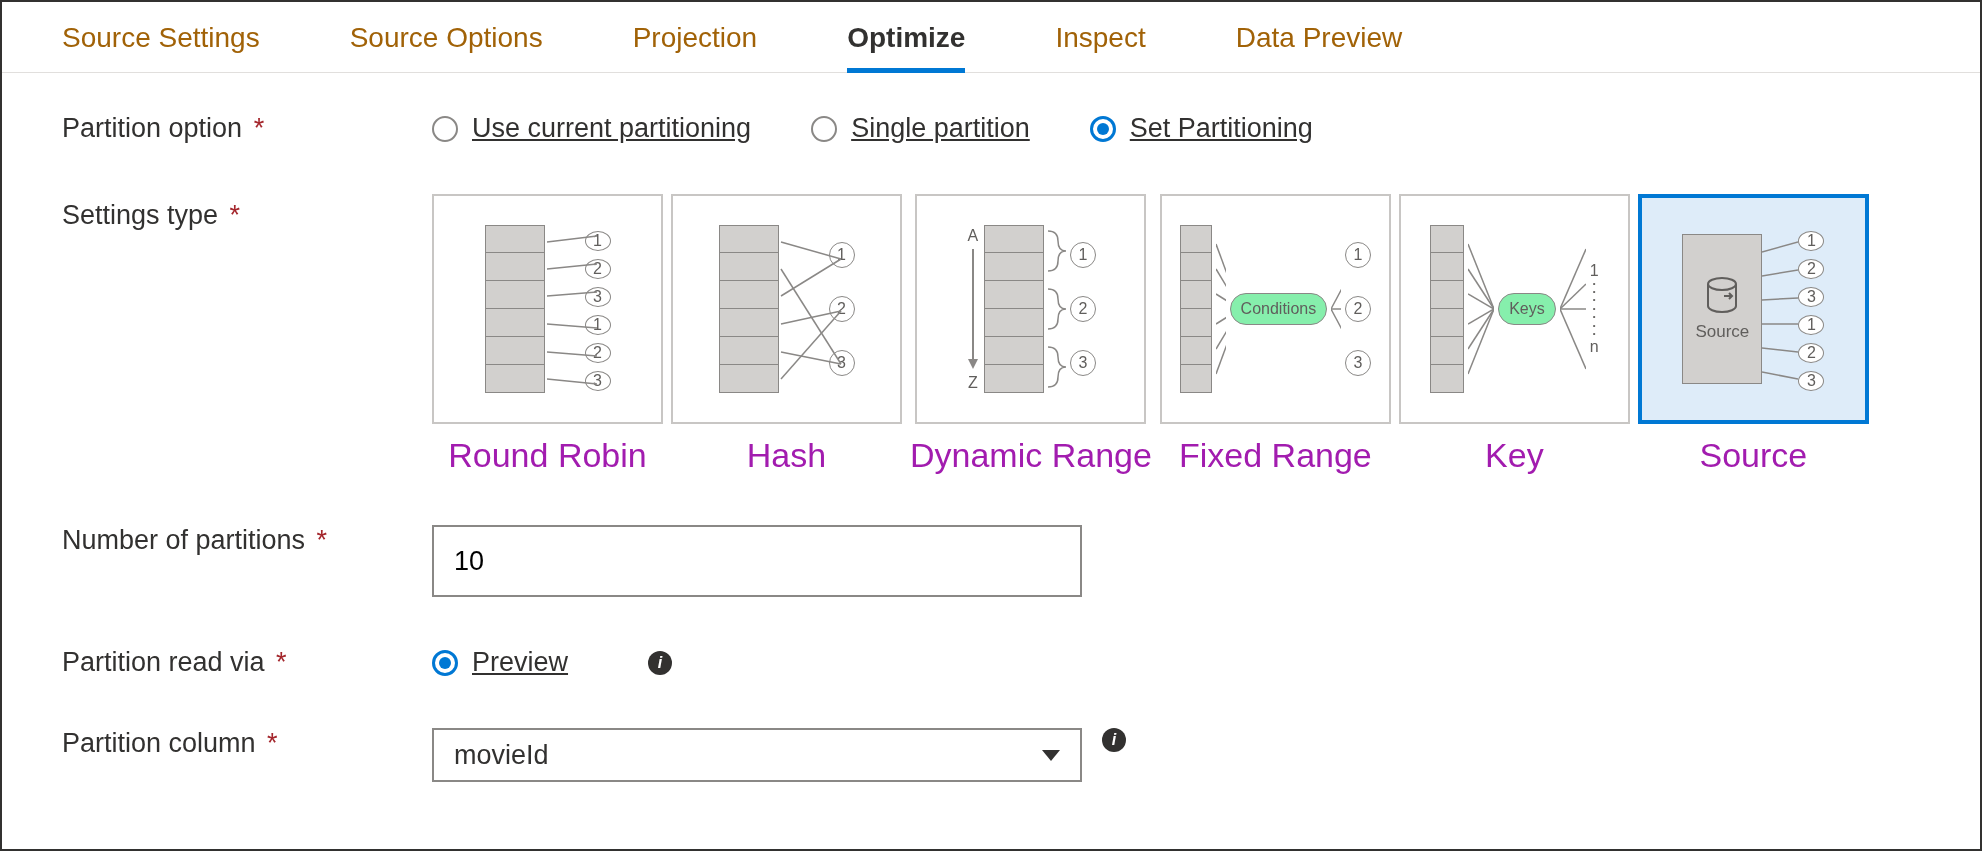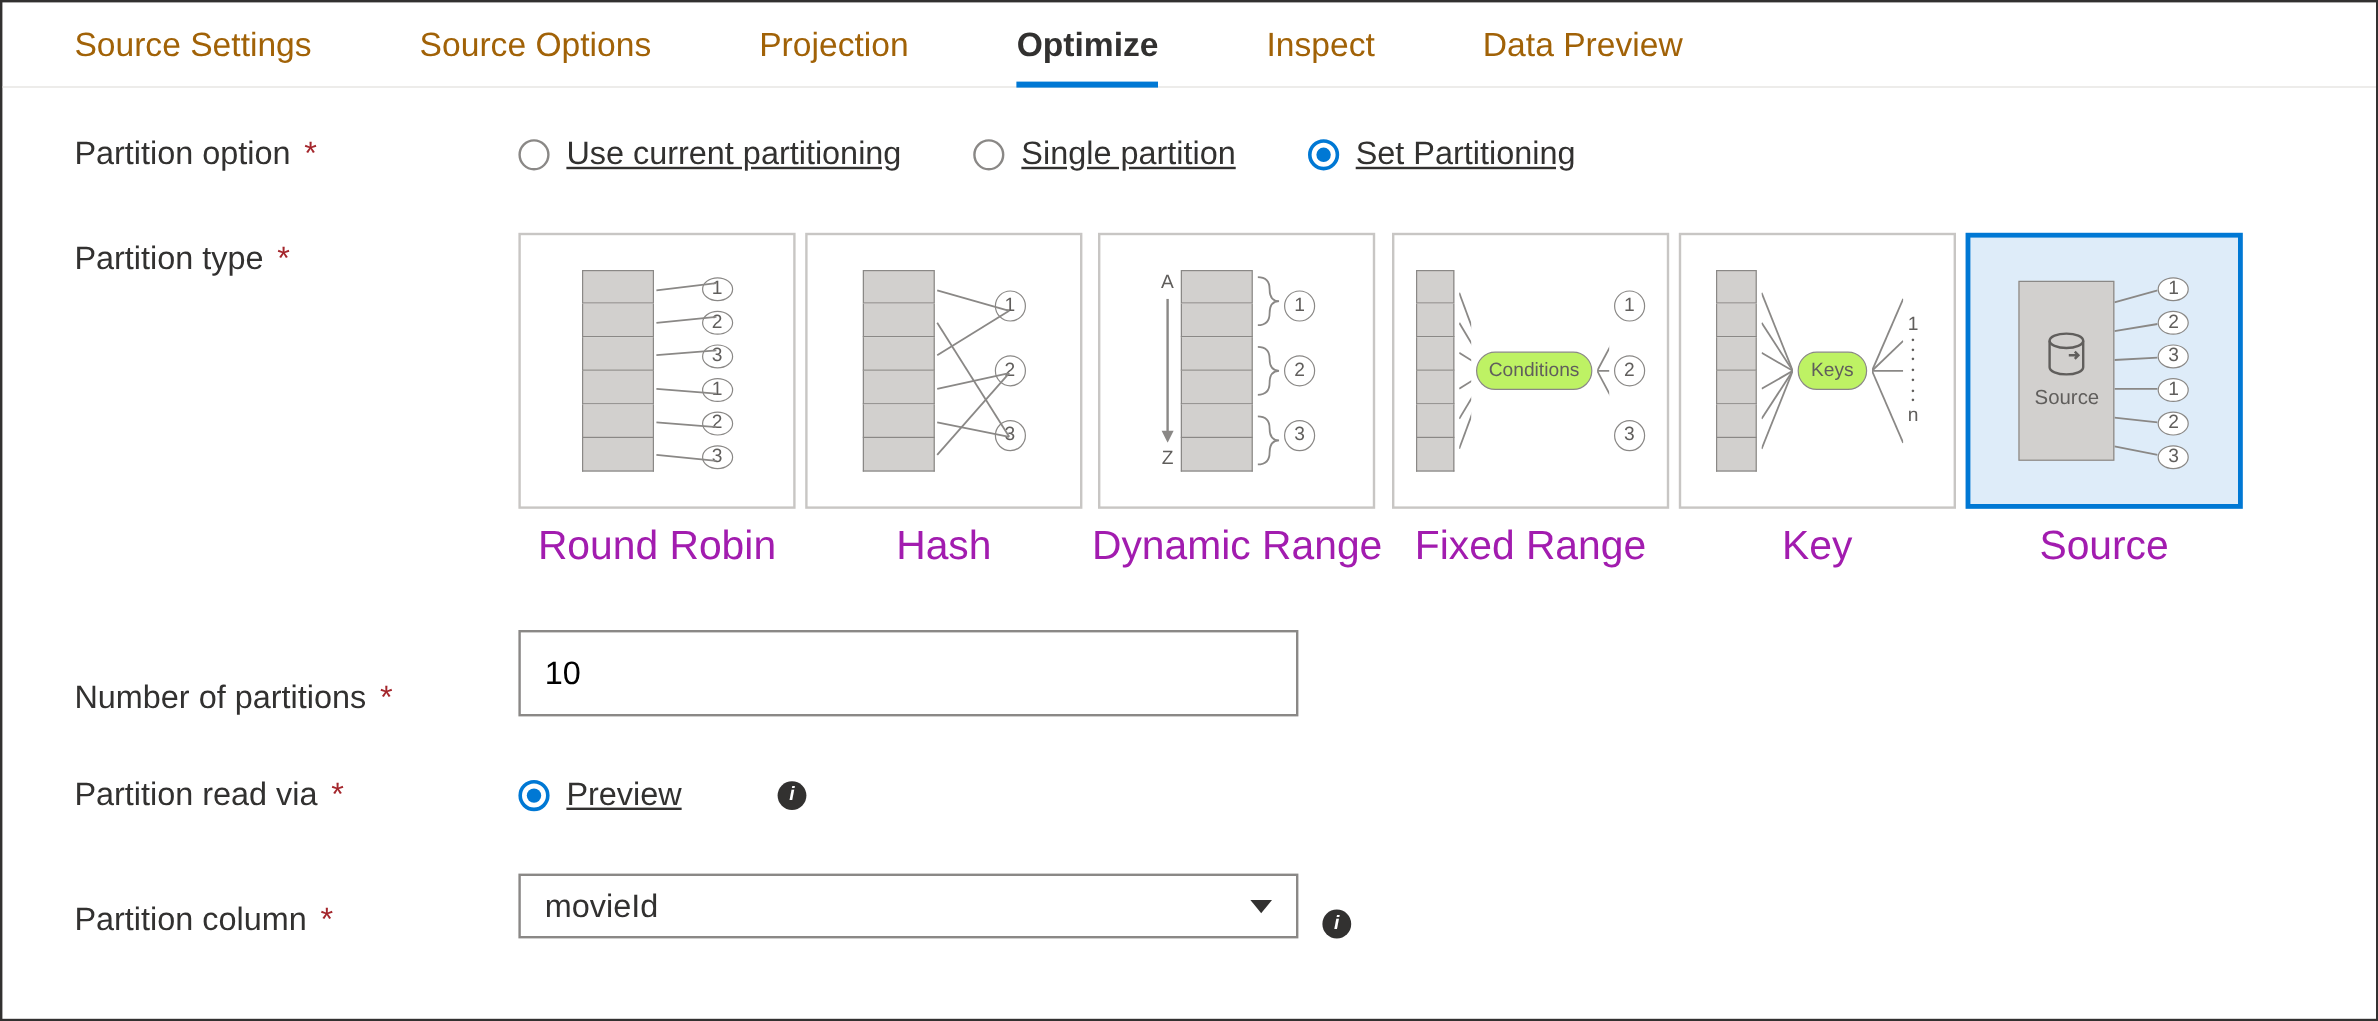--- a/index.html
+++ b/index.html
@@ -5,21 +5,21 @@
 * { box-sizing: border-box; margin: 0; padding: 0; font-family: "Segoe UI", sans-serif; }
 body { background: #fff; color: #323130; }
 .container { border: 2px solid #323130; width: 1982px; height: 851px; padding: 0; }
 
 .tabs { display: flex; gap: 90px; padding: 20px 60px 0 60px; border-bottom: 1px solid #e1dfdd; }
 .tab { font-size: 28px; color: #a16207; padding-bottom: 18px; cursor: pointer; position: relative; }
 .tab.active { color: #323130; font-weight: 600; }
 .tab.active::after { content: ""; position: absolute; left: 0; right: 0; bottom: -1px; height: 5px; background: #0078d4; }
 
 .form { padding: 40px 60px; }
-.row { display: flex; align-items: flex-end; margin-bottom: 50px; }
+.row { display: flex; align-items: flex-start; margin-bottom: 50px; }
 .row.tall { align-items: flex-start; }
 .label { width: 370px; font-size: 27px; color: #323130; flex-shrink: 0; }
 .req { color: #a4262c; margin-left: 4px; }
 
 .radios { display: flex; gap: 60px; align-items: center; text-decoration: underline; }
 .radio { display: flex; align-items: center; gap: 14px; font-size: 27px; cursor: pointer; }
 .radio-circ { width: 26px; height: 26px; border: 2px solid #8a8886; border-radius: 50%; display: inline-flex; align-items: center; justify-content: center; flex-shrink: 0; }
 .radio.selected .radio-circ { border-color: #0078d4; border-width: 3px; }
 .radio.selected .radio-circ::after { content: ""; width: 12px; height: 12px; background: #0078d4; border-radius: 50%; }
 
@@ -31,21 +31,21 @@
 
 .input-text { width: 650px; height: 72px; border: 2px solid #8a8886; font-size: 27px; padding: 0 20px; }
 .select { width: 650px; height: 54px; border: 2px solid #8a8886; font-size: 27px; padding: 0 20px; display: flex; align-items: center; justify-content: space-between; cursor: pointer; }
 .chevron { border-left: 9px solid transparent; border-right: 9px solid transparent; border-top: 11px solid #323130; }
 
 .info-icon { width: 24px; height: 24px; border-radius: 50%; background: #323130; color: #fff; display: inline-flex; align-items: center; justify-content: center; font-size: 16px; font-weight: bold; font-style: italic; margin-left: 20px; flex-shrink: 0; }
 .stack { display: flex; flex-direction: column; }
 .cell { width: 60px; height: 28px; background: #d2d0ce; border: 1.5px solid #8a8886; border-top: none; }
 .cell:first-child { border-top: 1.5px solid #8a8886; }
 .num-circle { width: 26px; height: 26px; border: 1.5px solid #8a8886; border-radius: 50%; display: flex; align-items: center; justify-content: center; font-size: 16px; color: #605e5c; background: #fff; }
-.cond-oval { border: 1.5px solid #8a8886; border-radius: 20px; padding: 6px 10px; font-size: 16px; color: #605e5c; background: #bef264; }
+.cond-oval { border: 1.5px solid #8a8886; border-radius: 20px; padding: 6px 10px; font-size: 16px; color: #605e5c; background: #86efac; }
 .nums-col { display: flex; flex-direction: column; gap: 8px; align-items: center; justify-content: space-between; height: 165px; padding: 4px 0;}
 .nums-col.tight { gap: 28px; height: 165px; justify-content: center; }
 
 .source-db { display: flex; flex-direction: column; align-items: center; justify-content: center; width: 80px; height: 150px; background: #d2d0ce; border: 1.5px solid #8a8886; gap: 6px; }
 .db-icon-svg { width: 36px; height: 40px; }
 .source-label-inner { font-size: 17px; color: #605e5c; }
 
 .arrow-label { font-size: 16px; color: #605e5c; }
 .keys-dots { display: flex; flex-direction: column; align-items: center; gap: 2px; font-size: 14px; color: #605e5c; line-height: 1; }
 .keys-dots span { font-size: 16px; }
@@ -84,21 +84,21 @@
         </div>
         <div class="radio selected">
           <span class="radio-circ"></span>
             <span>Set Partitioning</span>
         </div>
       </div>
     </div>
 
     <div class="row tall">
       <div class="label" style="padding-top:6px;">
-        <span>Partition type</span><span class="req"> *</span>
+        <span>Settings type</span><span class="req"> *</span>
       </div>
       <div class="ptype-cards">
 
         <div class="ptype-card">
           <div class="ptype-box">
             <div class="diagram-wrap">
               <div class="stack" style="margin-right:40px;">
                   <div class="cell"></div>
                   <div class="cell"></div>
                   <div class="cell"></div>

